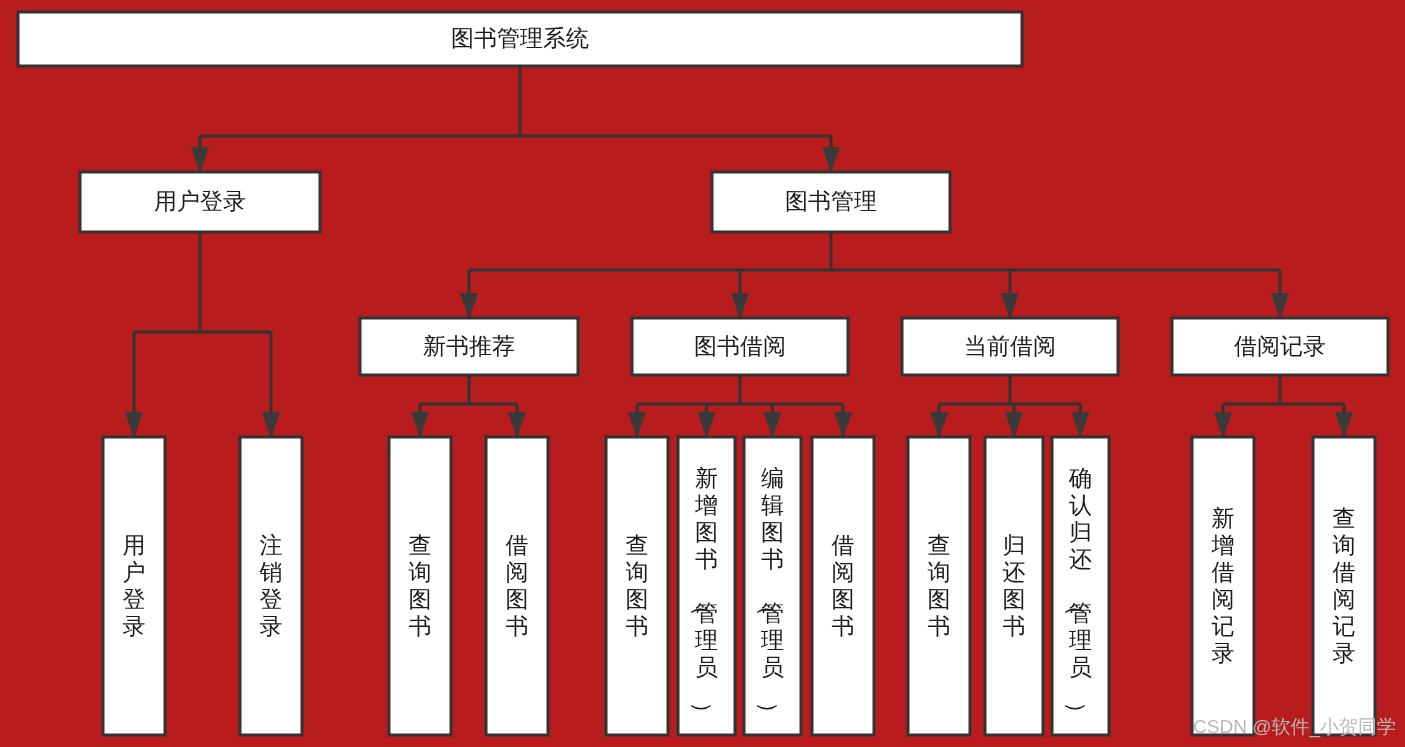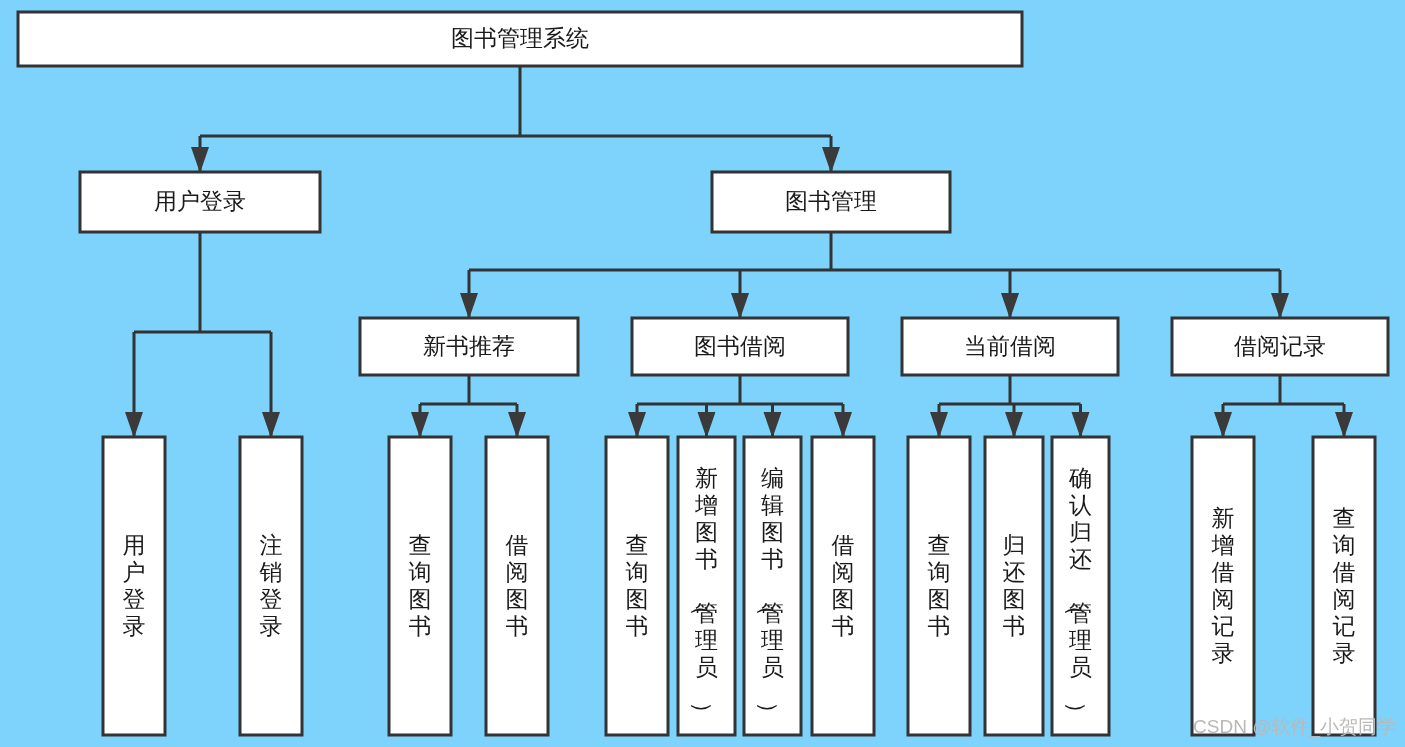--- a/index.html
+++ b/index.html
@@ -8,21 +8,21 @@
     padding: 0;
     background: #ffffff;
   }
   body {
     font-family: "Liberation Sans", "DejaVu Sans", sans-serif;
   }
   #diagram-root {
     position: relative;
     width: 1405px;
     height: 747px;
-    background: #7dd3fc;
+    background: #b91c1c;
     overflow: hidden;
   }
   svg.diagram-svg {
     position: absolute;
     top: 0;
     left: 0;
     width: 1405px;
     height: 747px;
     display: block;
   }

